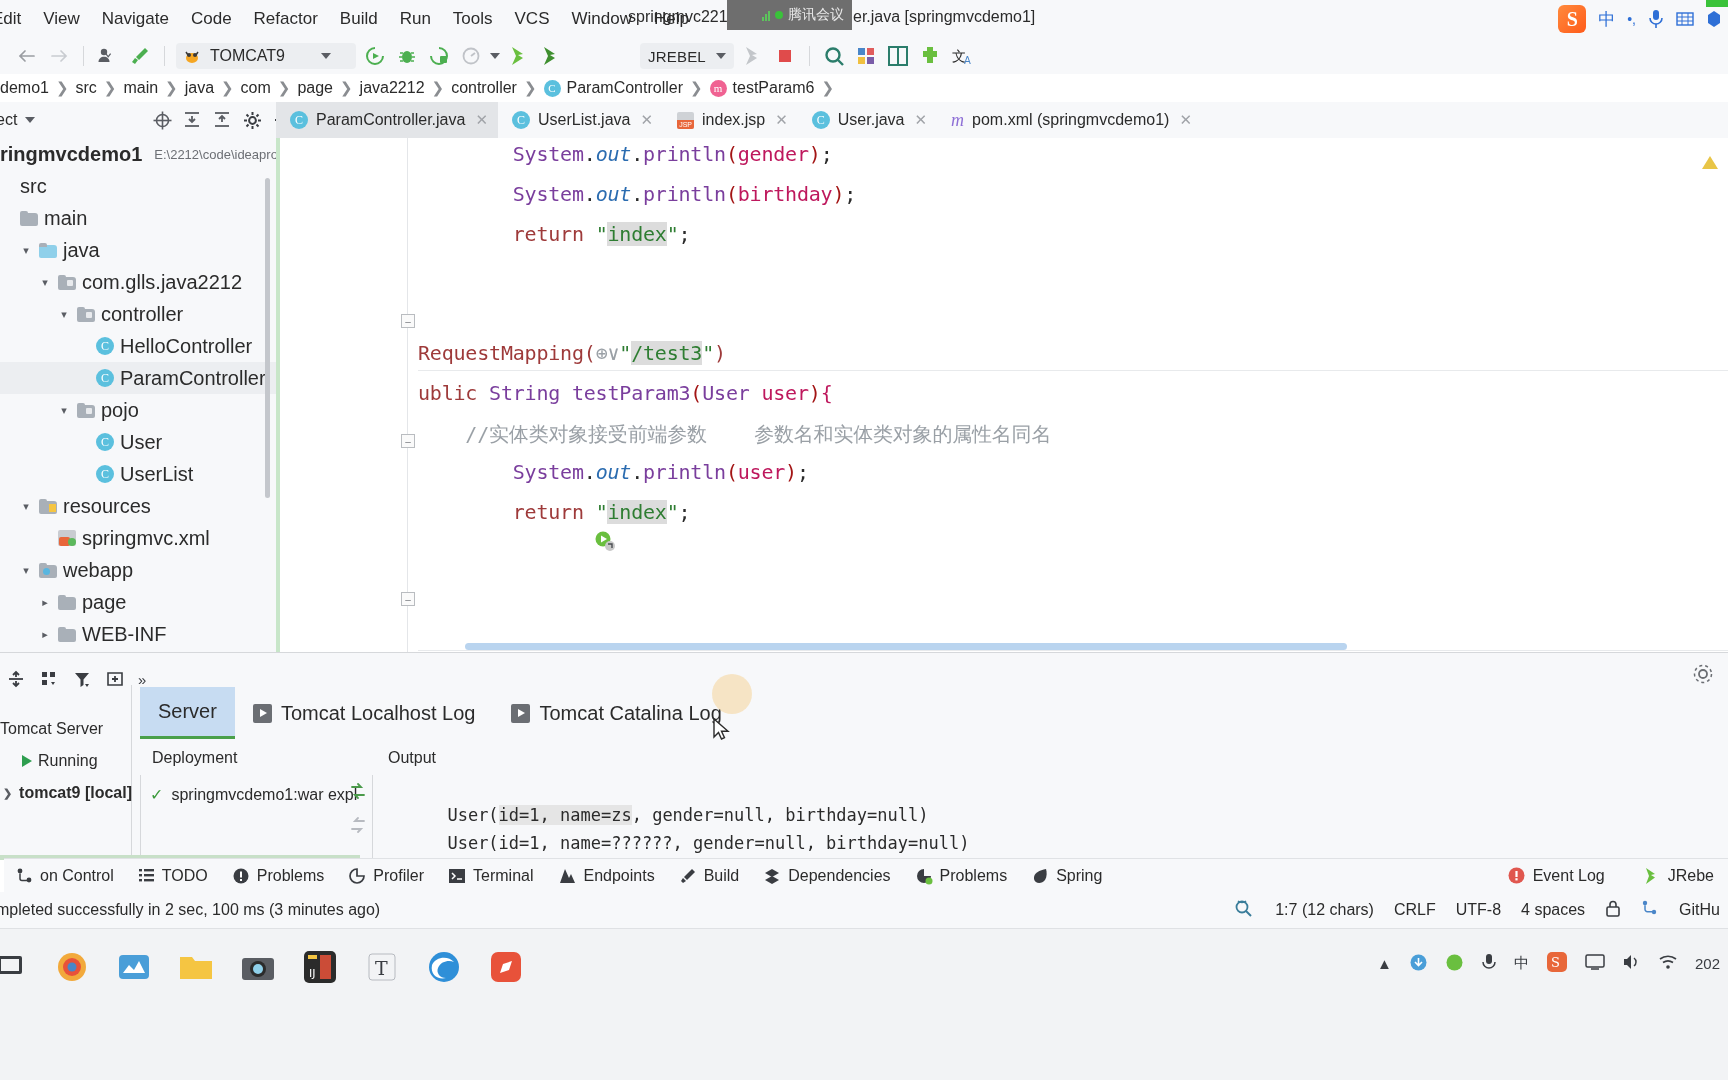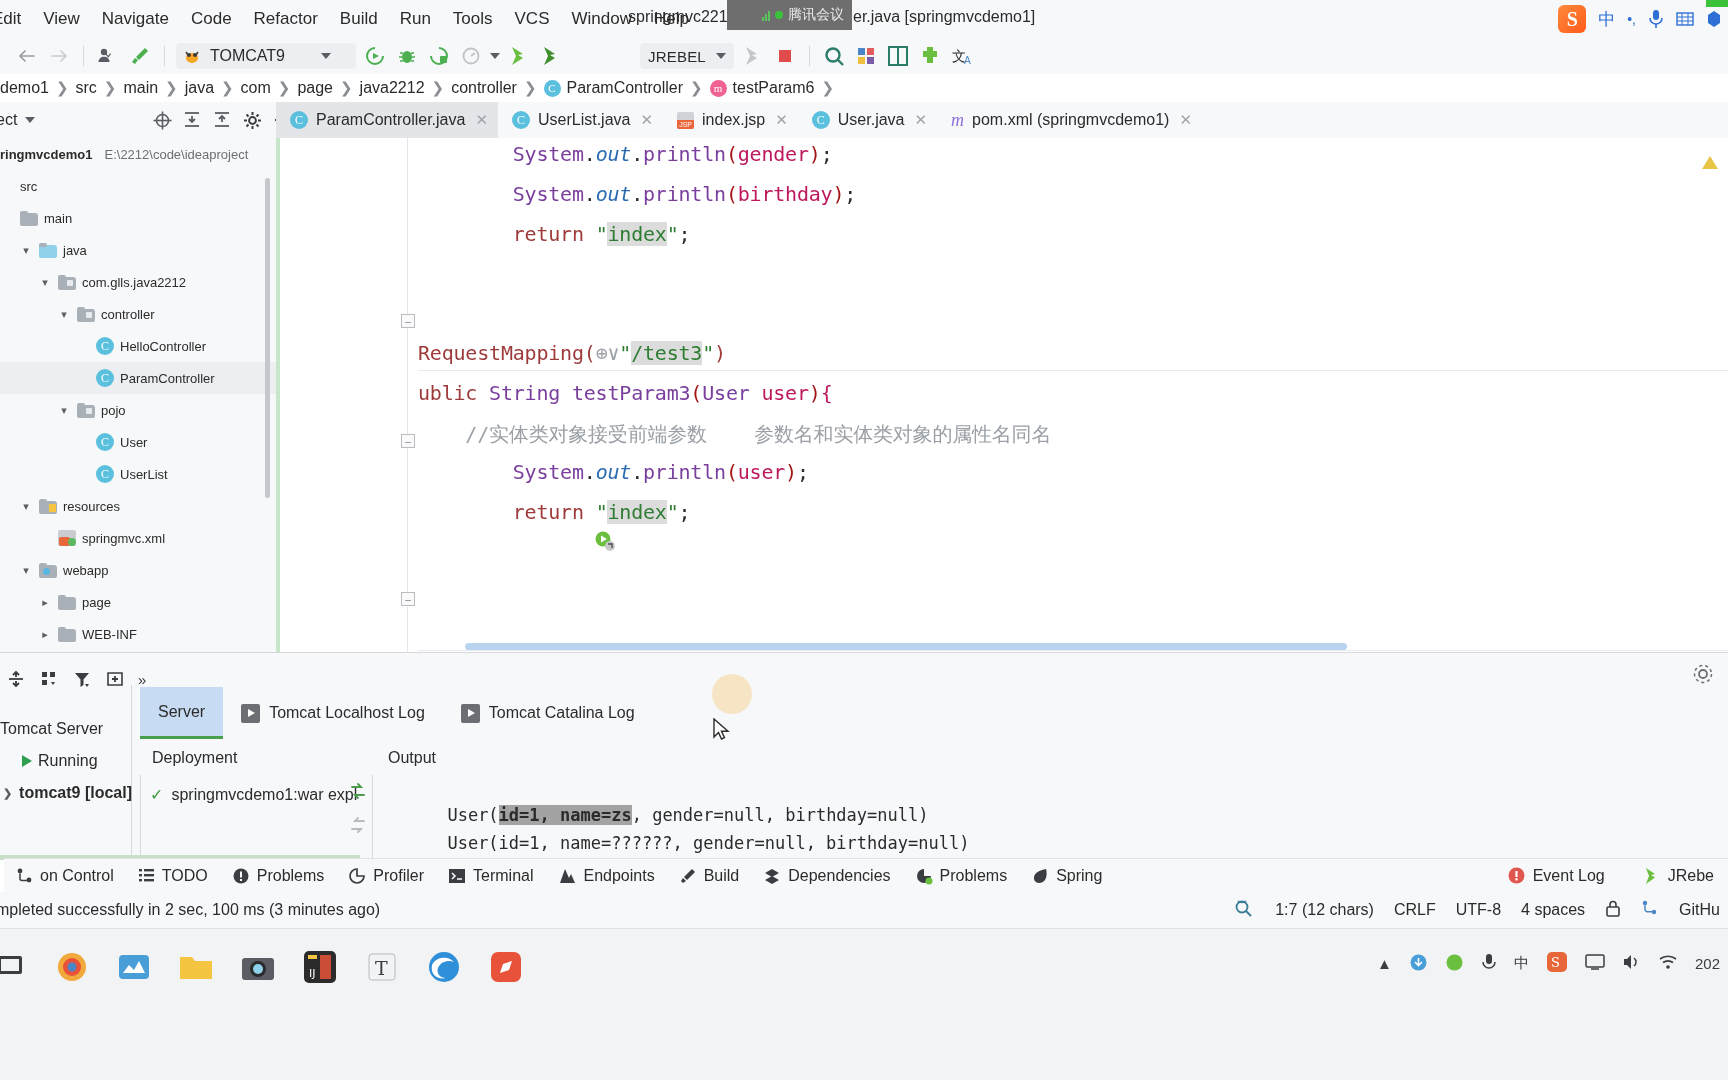--- a/index.html
+++ b/index.html
@@ -103,21 +103,21 @@
   .pt-tools .ic { width:20px;height:20px;display:flex;align-items:center;justify-content:center; }
 
   
   .tree {
     position:absolute; top:36px; left:0; width:276px; height:514px;
     background:#f7f8fa; overflow:hidden; font-size:16px; color:#2b2b2b;
   }
   .tree-row { height:32px; display:flex; align-items:center; gap:6px; padding-left:0px; white-space:nowrap; }
   .tree-row.selected { background:#eceef1; }
   .tw { width:14px; display:flex; align-items:center; justify-content:center; color:#5a5d63; font-size:11px;}
-  .tree-label { font-size:13px; }
+  .tree-label { font-size:20px; }
   .tree-label.bold { font-weight:bold; }
   .tree-path { font-size:13px; color:#6c6f74; margin-left:6px; }
   .fld { width:18px;height:15px; position:relative; flex:none; }
   .fld:before {
     content:""; position:absolute; left:0; top:2px; width:18px;height:13px;
     background:#a9b0b8; border-radius:2px 3px 2px 2px;
   }
   .fld:after {
     content:""; position:absolute; left:0; top:0px; width:8px;height:4px;
     background:#a9b0b8; border-radius:2px 2px 0 0;
@@ -216,41 +216,41 @@
     display:flex; align-items:center; gap:13px; padding-left:6px;
   }
   .bt-toolbar .ic { width:22px;height:22px;display:flex;align-items:center;justify-content:center; }
   .bt-div { position:absolute; left:131px; top:32px; width:1px; height:174px; background:#d6d8db; }
   .srv-tree { position:absolute; top:60px; left:0; width:132px; }
   .srv-row { height:32px; display:flex; align-items:center; gap:6px; font-size:16px; color:#2b2b2b; white-space:nowrap;}
   .srv-row.bold { font-weight:bold; }
   .play-tri { width:0;height:0;border-left:10px solid #2e9e4f;border-top:6px solid transparent;border-bottom:6px solid transparent; }
 
   .tabs-row { position:absolute; top:34px; left:140px; display:flex; align-items:flex-end; gap:0px; }
-  .ctab { height:52px; display:flex; align-items:center; gap:9px; padding:0 18px; font-size:16px; color:#2b2b2b; white-space:nowrap;}
+  .ctab { height:52px; display:flex; align-items:center; gap:9px; padding:0 18px; font-size:20px; color:#2b2b2b; white-space:nowrap;}
   .ctab.active { background:#c7dcf2; border-bottom:3px solid #4aa04a; }
   .play-sq { width:19px;height:19px;background:#6b6e73;border-radius:2px;display:flex;align-items:center;justify-content:center; }
   .play-sq:after{content:"";width:0;height:0;border-left:7px solid #fff;border-top:4px solid transparent;border-bottom:4px solid transparent;margin-left:2px;}
 
   .col-dep { position:absolute; top:96px; left:152px; font-size:16px; color:#2b2b2b; }
   .col-out { position:absolute; top:96px; left:388px; font-size:16px; color:#2b2b2b; }
   .dep-div1 { position:absolute; left:140px; top:122px; width:1px; height:84px; background:#d6d8db; }
   .dep-div2 { position:absolute; left:372px; top:122px; width:1px; height:84px; background:#d6d8db; }
   .dep-row {
     position:absolute; top:132px; left:150px; display:flex; align-items:center; gap:8px;
     font-size:16px; color:#2b2b2b; white-space:nowrap;
   }
   .check { color:#3a9a3a; font-size:16px; }
   .dep-btns { position:absolute; left:348px; top:128px; display:flex;flex-direction:column; gap:14px; align-items:center;}
   .dep-btns .b { width:20px;height:20px;display:flex;align-items:center;justify-content:center;color:#5a5d63;font-size:15px; }
   .out-line {
     position:absolute; left:386px; font-size:17px; color:#2b2b2b;
     font-family:"DejaVu Sans Mono", monospace; white-space:pre;
   }
-  .out-hl { background:#a3a3a3;font-weight:bold; }
+  .out-hl { background:#e5e5e5; }
   .bp-scroll-h { position:absolute; left:0px; top:202px; width:310px; height:5px; background:#c8e0c8; }
   .bp-scroll-h2 { position:absolute; left:150px; top:202px; width:210px; height:5px; background:#c8e0c8; }
   .settings-gear { position:absolute; right:14px; top:10px; width:22px;height:22px; }
 
   
   .toolstrip {
     position:absolute; top:858px; left:4px; width:1728px; height:34px;
     background:#f7f8fa; border-top:1px solid #e0e2e5;
     display:flex; align-items:center; gap:0px; font-size:16px; color:#2b2b2b;text-align:right;
   }

